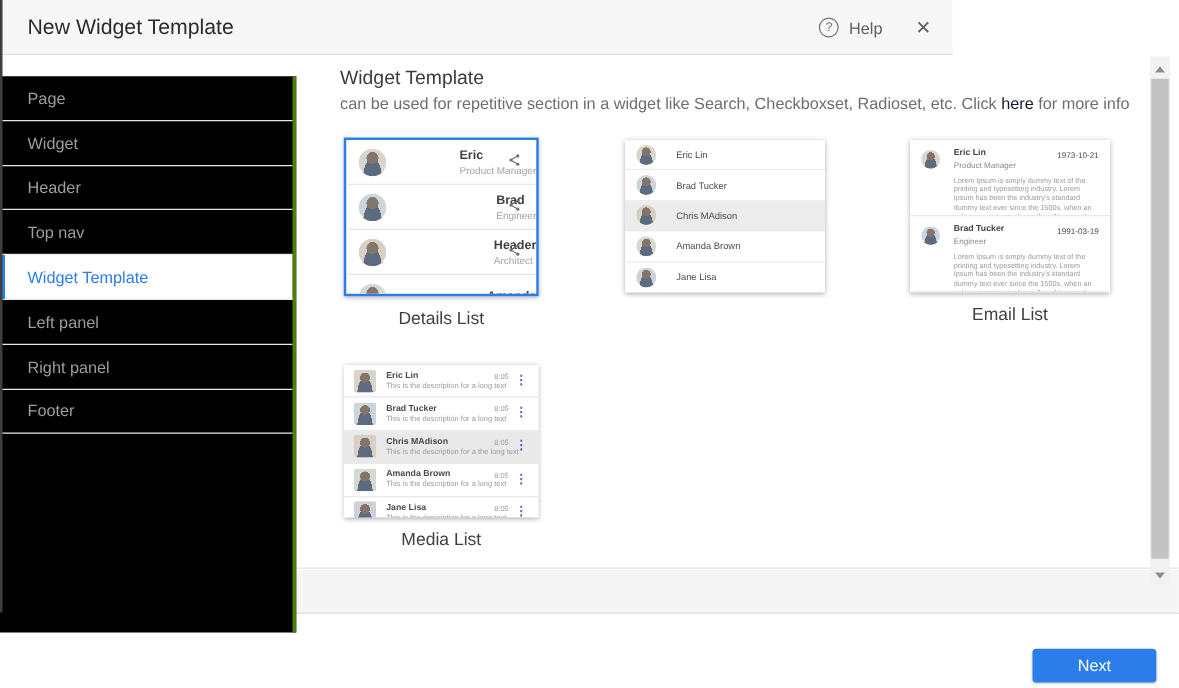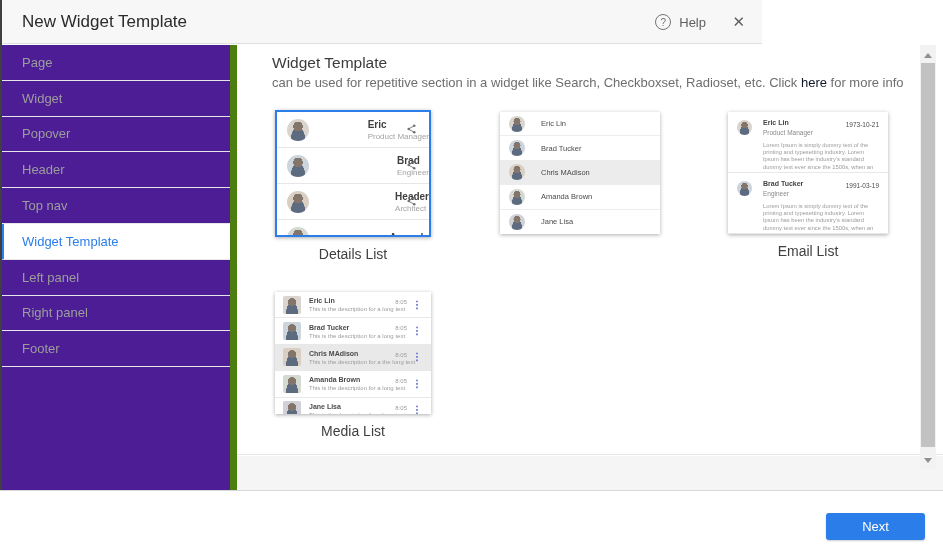--- a/index.html
+++ b/index.html
@@ -20,22 +20,22 @@
   .help-circle {
     width:16px; height:16px; border:1px solid #757575; border-radius:50%;
     display:flex; align-items:center; justify-content:center;
     font-size:10px; color:#757575;
   }
   .help-text { font-size:13px; color:#5f5f5f; }
   .close-btn { position:absolute; right:17px; top:0; height:44px; display:flex; align-items:center; font-size:15px; color:#5f5f5f; cursor:pointer; }
 
   
   .sidebar {
-    position:absolute; left:0; top:45px; width:237px; height:445px;
-    background:#4c1d95; border-right:7px solid #4d7c0f; z-index:5;
+    position:absolute; left:0; top:61px; width:237px; height:445px;
+    background:#000000; border-right:3px solid #4d7c0f; z-index:5;
   }
   .side-item {
     height:35.8px; display:flex; align-items:center; padding-left:22px;
     font-size:13px; color:#9d9d9d; border-bottom:1px solid #e7e7e7;
     cursor:pointer; position:relative; background:transparent;
   }
   .side-item.selected {
     background:#ffffff; color:#2b7de9; border-left:4px solid #2b7de9; padding-left:18px;
   }
 
@@ -106,21 +106,21 @@
 
   
   .strip { position:absolute; left:237px; top:456px; width:706px; height:34px; background:#f5f5f5; }
   .scrollbar { position:absolute; left:920px; top:45px; width:16px; height:424px; background:#f2f2f2; z-index:20; }
   .sb-up, .sb-down { position:absolute; left:4px; width:0; height:0; border-left:4px solid transparent; border-right:4px solid transparent; cursor:pointer; }
   .sb-up { top:8px; border-bottom:5px solid #8f8f8f; }
   .sb-down { bottom:6px; border-top:5px solid #8f8f8f; }
   .sb-thumb { position:absolute; left:1px; top:18px; width:14px; height:384px; background:#c2c2c2; cursor:grab; }
   .footer { position:absolute; left:0; top:490px; width:943px; height:60px; background:#ffffff; border-top:1px solid #d8d8d8; }
   .next-btn {
-    position:absolute; right:18px; top:22px; width:99px; height:27px;
+    position:absolute; right:18px; top:28px; width:99px; height:27px;
     background:#2b7de9; color:#ffffff; font-size:13px; border:none; border-radius:3px;
     cursor:pointer; font-family:"Liberation Sans", sans-serif;
     box-shadow:0 1px 2px rgba(0,0,0,0.2);
   }
 </style>
 </head>
 <body>
 
 <div class="titlebar">
   <div class="title">New Widget Template</div>
@@ -131,23 +131,20 @@
   <div class="close-btn">✕</div>
 </div>
 <div class="left-edge"></div>
 
 <div class="sidebar">
   <div class="side-item">
       <span>Page</span>
     </div>
   <div class="side-item">
       <span>Widget</span>
-    </div>
-  <div class="side-item">
-      <span>Popover</span>
     </div>
   <div class="side-item">
       <span>Header</span>
     </div>
   <div class="side-item">
       <span>Top nav</span>
     </div>
   <div class="side-item selected">
       <span>Widget Template</span>
     </div>

